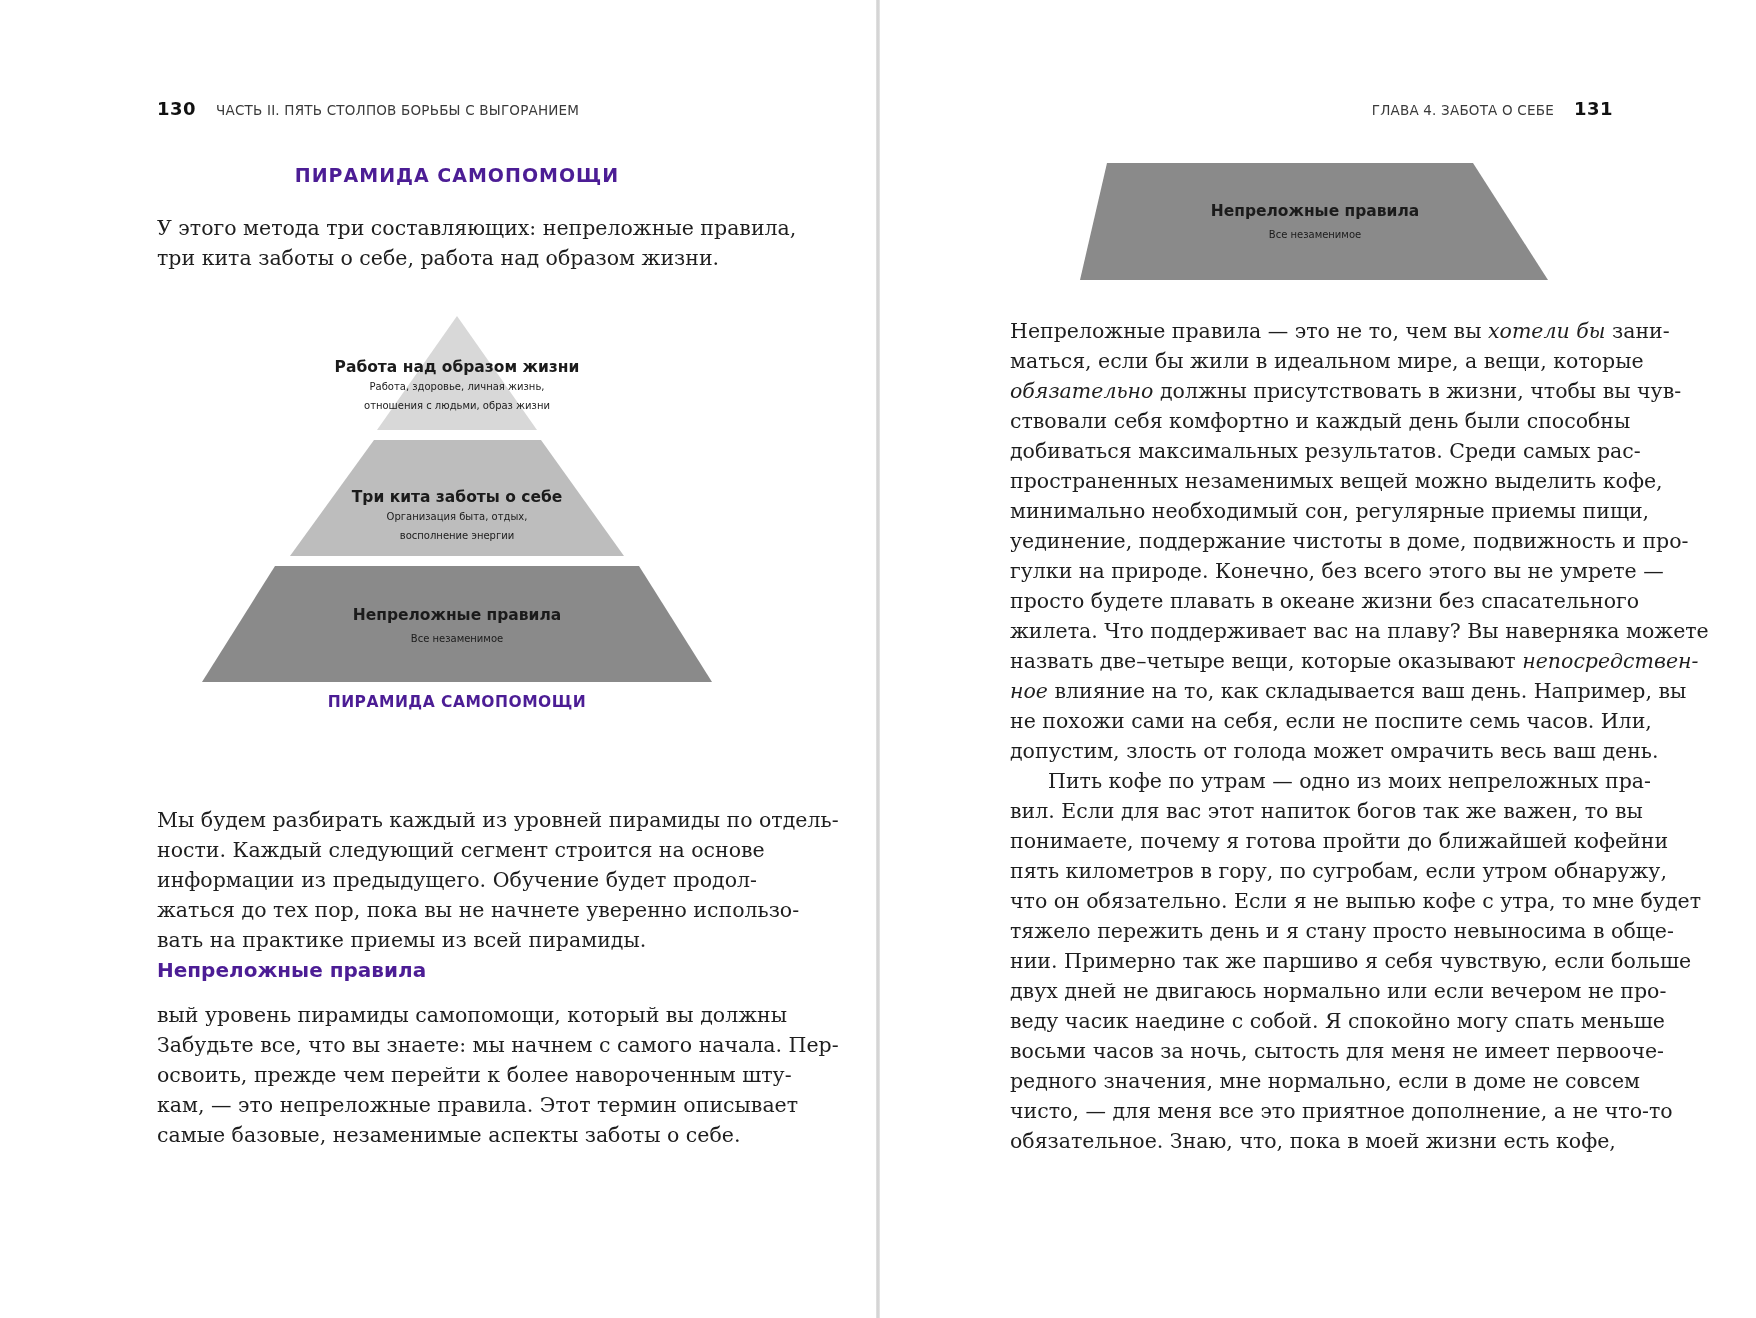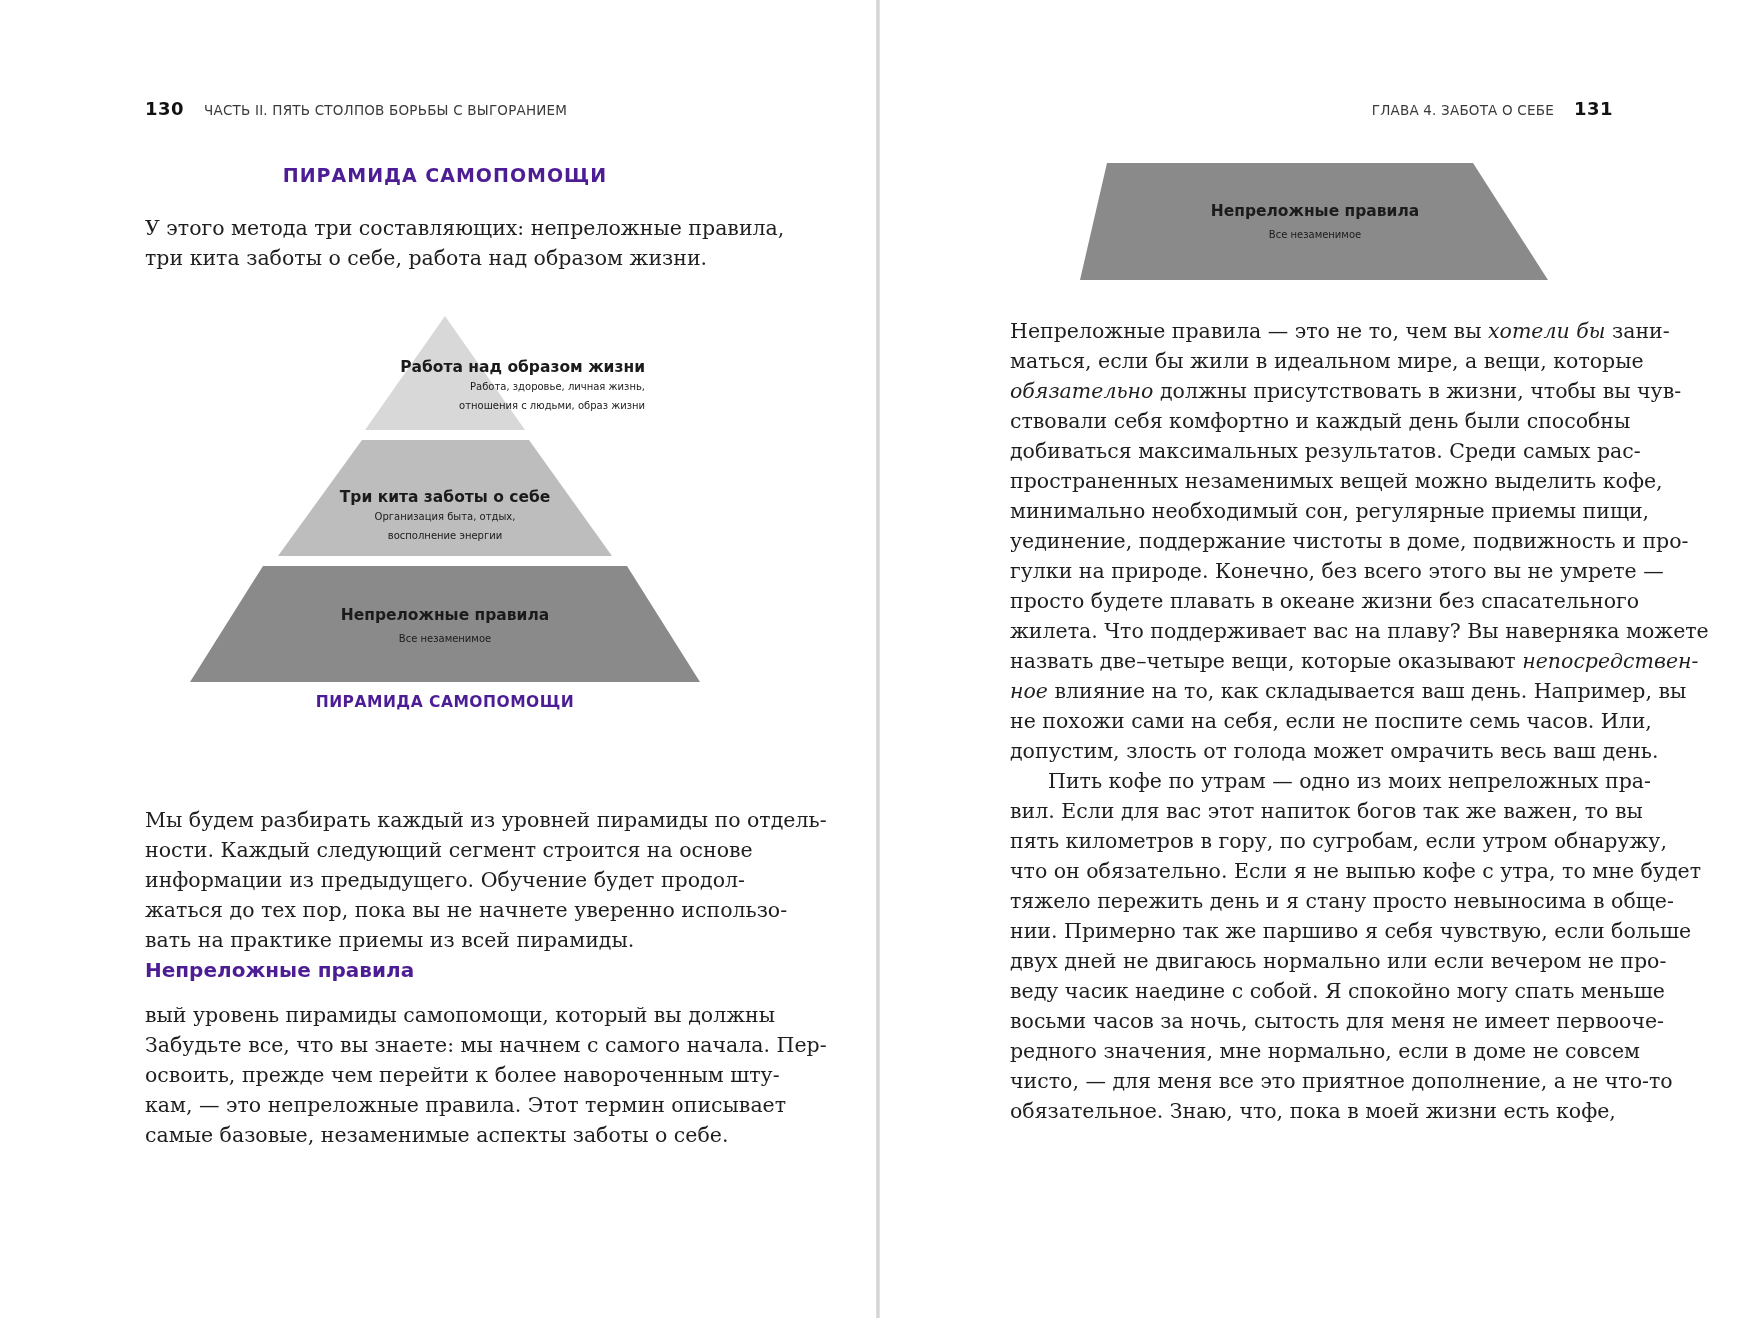--- a/index.html
+++ b/index.html
@@ -6,21 +6,21 @@
   body {
     width:1756px; height:1318px; background:#ffffff; position:relative; overflow:hidden;
     color:#1e1e1e;
   }
   .spread { position:absolute; left:0; top:0; width:1756px; height:1318px; }
   .gutter {
     position:absolute; left:876px; top:0; width:4px; height:1318px;
     background:linear-gradient(to right,#e4e4e4,#cfcfcf 50%,#e9e9e9);
   }
   .page { position:absolute; top:0; height:1318px; }
-  .page.left { left:0; width:997px;padding-left:23px; }
+  .page.left { left:12px; width:997px;padding-left:23px; }
   .page.right { left:880px; width:876px; }
 
   .running-head {
     position:absolute; top:98px; font-family:"DejaVu Sans", sans-serif;
     font-size:13.5px; letter-spacing:0.2px; color:#3a3a3a; white-space:nowrap;
   }
   .running-head .pnum { font-weight:bold; font-size:18px; color:#111; letter-spacing:0.5px; }
   .left .running-head { left:145px; }
   .left .running-head .pnum { margin-right:20px; }
   .right .running-head { right:143px; text-align:right; }
@@ -72,21 +72,21 @@
       <span class="line">У этого метода три составляющих: непреложные правила,</span>
       <span class="line last">три кита заботы о себе, работа над образом жизни.</span>
     </div>
 
     <svg class="pyramid" width="876" height="720">
       <polygon points="445,316 525,430 365,430" fill="#d8d8d8"></polygon>
       <polygon points="362,440 529,440 612,556 278,556" fill="#bdbdbd"></polygon>
       <polygon points="263,566 627,566 700,682 190,682" fill="#8a8a8a"></polygon>
     </svg>
 
-    <div class="pyr-label" style="left:245px; width:400px; top:357px;text-align:right;">
+    <div class="pyr-label" style="left:245px; width:400px; top:357px;">
       <span class="t">Работа над образом жизни</span>
       <span class="s">Работа, здоровье, личная жизнь,</span>
       <span class="s">отношения с людьми, образ жизни</span>
     </div>
 
     <div class="pyr-label" style="left:245px; width:400px; top:487px;">
       <span class="t">Три кита заботы о себе</span>
       <span class="s">Организация быта, отдых,</span>
       <span class="s">восполнение энергии</span>
     </div>
@@ -146,20 +146,21 @@
       <span class="line">жилета. Что поддерживает вас на плаву? Вы наверняка можете</span>
       <span class="line"><span>назвать две–четыре вещи, которые оказывают </span><em>непосредствен-</em></span>
       <span class="line"><em>ное</em><span> влияние на то, как складывается ваш день. Например, вы</span></span>
       <span class="line">не похожи сами на себя, если не поспите семь часов. Или,</span>
       <span class="line last">допустим, злость от голода может омрачить весь ваш день.</span>
     </div>
 
     <div class="body-text" style="left:130px; top:766px; width:603px;">
       <span class="line indent">Пить кофе по утрам — одно из моих непреложных пра-</span>
       <span class="line">вил. Если для вас этот напиток богов так же важен, то вы</span>
+      <span class="line">понимаете, почему я готова пройти до ближайшей кофейни</span>
       <span class="line">пять километров в гору, по сугробам, если утром обнаружу,</span>
       <span class="line">что он обязательно. Если я не выпью кофе с утра, то мне будет</span>
       <span class="line">тяжело пережить день и я стану просто невыносима в обще-</span>
       <span class="line">нии. Примерно так же паршиво я себя чувствую, если больше</span>
       <span class="line">двух дней не двигаюсь нормально или если вечером не про-</span>
       <span class="line">веду часик наедине с собой. Я спокойно могу спать меньше</span>
       <span class="line">восьми часов за ночь, сытость для меня не имеет первооче-</span>
       <span class="line">редного значения, мне нормально, если в доме не совсем</span>
       <span class="line">чисто, — для меня все это приятное дополнение, а не что-то</span>
       <span class="line">обязательное. Знаю, что, пока в моей жизни есть кофе,</span>

